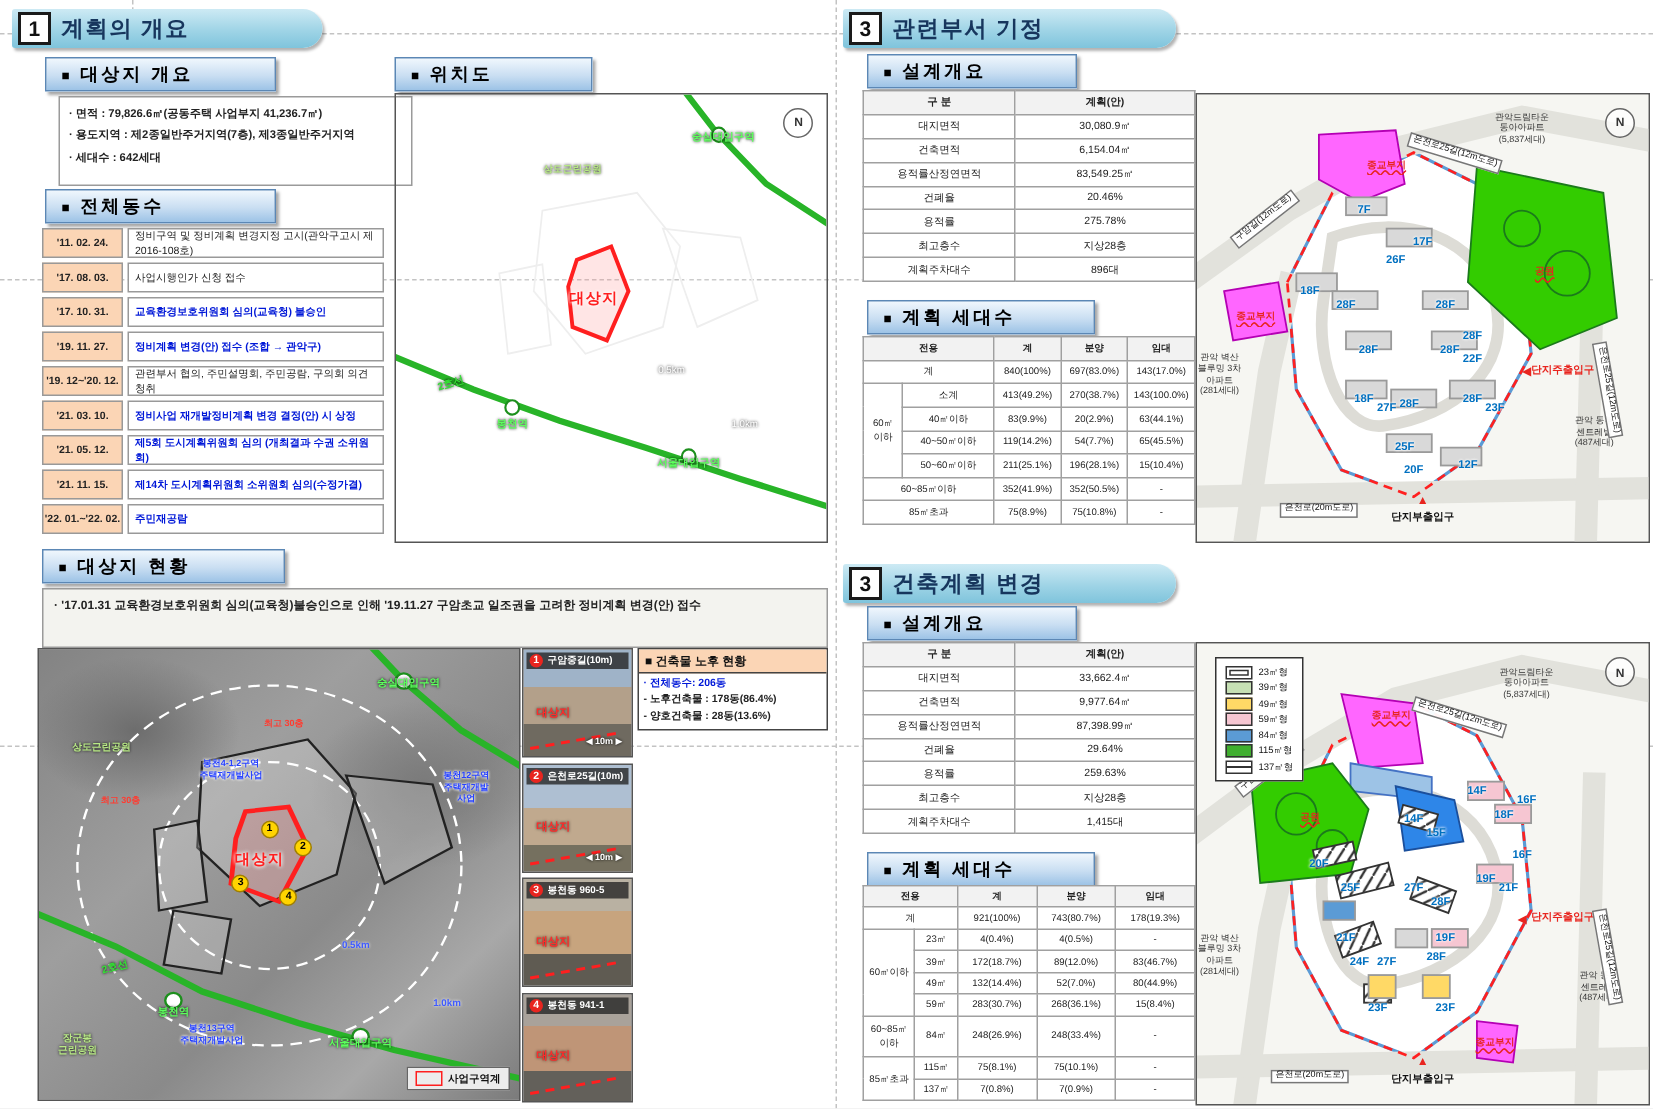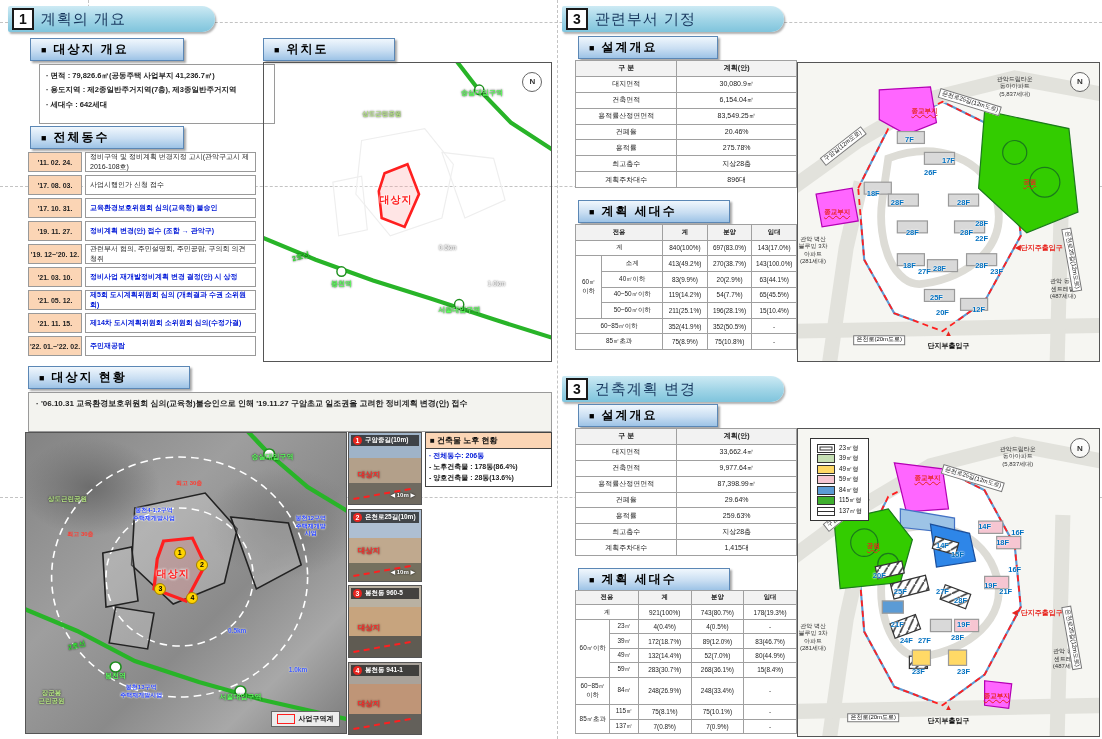--- a/index.html
+++ b/index.html
@@ -5,21 +5,21 @@
   html,body{margin:0;padding:0;background:#e9e9e9;font-family:"Liberation Sans","DejaVu Sans",sans-serif;}
   .stage{position:relative;width:1102px;height:739px;background:#ffffff;overflow:hidden;margin:0 auto;}
   .dash-h{position:absolute;left:0;right:0;border-top:1px dashed #c3c3c3;}
   .dash-v{position:absolute;top:0;bottom:0;border-left:1px dashed #c3c3c3;}
 
   
   .ribbon{position:absolute;display:flex;align-items:center;gap:7px;padding:2px 18px 2px 4px;
     background:linear-gradient(180deg,#cdeaf4 0%,#9fd4e6 55%,#7fc4dc 100%);
     border-radius:3px 20px 20px 3px;box-shadow:1.5px 2px 2px rgba(0,0,0,.3);}
   .ribbon .num{background:#fff;border:2px solid #1a1a1a;padding:0 5px;font-weight:bold;font-size:14px;color:#111;line-height:18px;}
-  .ribbon .ttl{font-size:15px;font-weight:normal;color:#17365d;letter-spacing:1px;text-align:center;}
+  .ribbon .ttl{font-size:15px;font-weight:bold;color:#17365d;letter-spacing:1px;text-align:center;}
 
   
   .shdr{position:absolute;display:flex;align-items:center;gap:7px;padding:2px 10px;
     background:linear-gradient(180deg,#f0f7fd 0%,#c9def2 55%,#9dc3e6 100%);
     border:1px solid #5b87b5;box-shadow:2px 2px 2px rgba(0,0,0,.35);
     font-weight:bold;font-size:12px;color:#000;letter-spacing:2px;}
   .shdr .sq{font-size:9px;letter-spacing:0;}
 
   .ovbox{position:absolute;border:1px solid #9a9a9a;background:#fff;padding:4px 6px;}
   .ovbox .li{font-size:7.5px;font-weight:bold;color:#222;line-height:1.9;}
@@ -204,21 +204,21 @@
         <div class="tl-date">'22. 01.~'22. 02.</div>
         <div class="tl-text hl">주민재공람</div>
       </div>
     </div>
 
   <div class="shdr" style="left:28px;top:366px;width:140px">
     <span class="sq">■</span>
     <span>대상지 현황</span>
   </div>
   <div class="notes" style="left:28px;top:392px;width:508px;height:32px">
-      <div class="li">· '06.10.31 교육환경보호위원회 심의(교육청)불승인으로 인해 '19.11.27 구암초교 일조권을 고려한 정비계획 변경(안) 접수</div>
+      <div class="li">· '17.01.31 교육환경보호위원회 심의(교육청)불승인으로 인해 '19.11.27 구암초교 일조권을 고려한 정비계획 변경(안) 접수</div>
     </div>
 
   <div class="mapbox gray-aerial" style="left:25px;top:432px;width:320px;height:300px">
     <svg class="mapsvg" viewBox="0 0 100 100" preserveAspectRatio="none">
       <circle cx="48" cy="48" r="23" fill="none" stroke="#fff" stroke-width="0.5" stroke-dasharray="2.4,1.6"></circle>
       <circle cx="48" cy="48" r="40" fill="none" stroke="#fff" stroke-width="0.5" stroke-dasharray="2.4,1.6"></circle>
       <polygon points="34,25 56,20 66,32 62,50 46,57 33,44" fill="rgba(255,255,255,0.22)" stroke="#222" stroke-width="0.5"></polygon>
       <polygon points="64,28 82,30 86,44 72,52" fill="rgba(255,255,255,0.2)" stroke="#222" stroke-width="0.5"></polygon>
       <polygon points="24,40 33,38 35,56 25,58" fill="rgba(255,255,255,0.2)" stroke="#222" stroke-width="0.5"></polygon>
       <polygon points="28,58 40,60 38,72 26,70" fill="rgba(255,255,255,0.2)" stroke="#222" stroke-width="0.5"></polygon>

